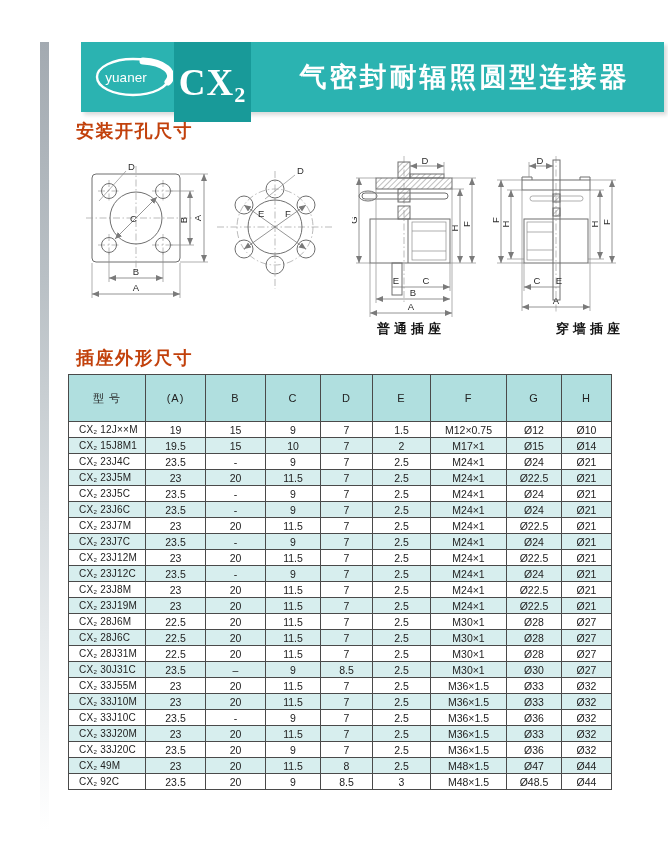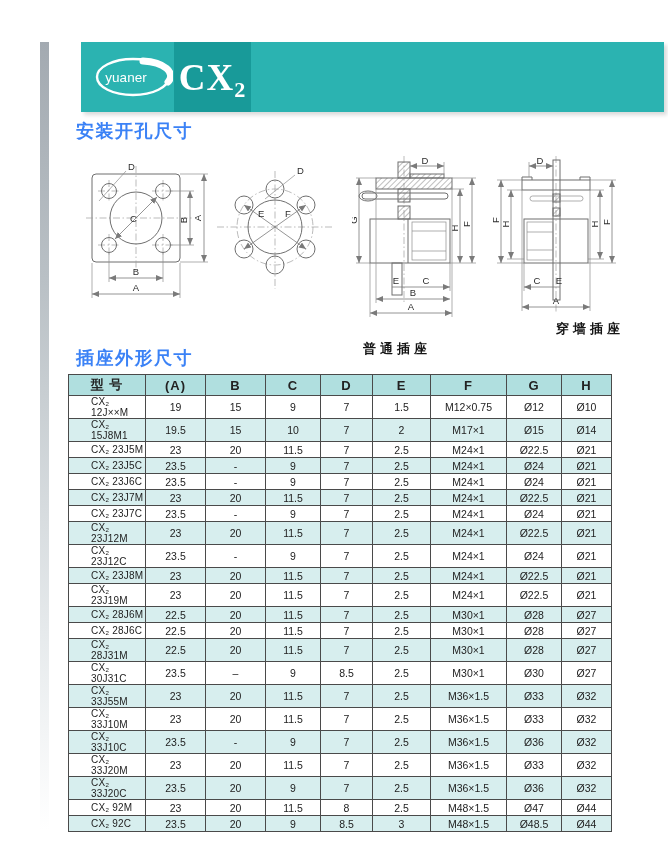--- a/index.html
+++ b/index.html
@@ -14,85 +14,86 @@
     background:linear-gradient(to bottom, var(--strip,#a3aab1) 0%, #b9c0c5 30%, #e6eaec 75%, #ffffff 100%);
   }
   .banner{
     position:absolute;left:57px;top:42px;width:583px;height:70px;
     background:var(--teal,#2bb3b1);
     box-shadow:3px 3px 4px rgba(0,0,0,0.15);
     margin-left:24px;
   }
   .logo{position:absolute;left:12px;top:13px;width:80px;height:44px;}
   .series-badge{
-    position:absolute;left:93px;top:0;width:77px;height:70px;
+    position:absolute;left:93px;top:0;width:77px;height:80px;
     background:var(--teal_dark,#189a99);
     display:flex;align-items:center;justify-content:center;
     color:#fff;font-family:"Liberation Serif", serif;
     font-size:37px;font-weight:bold;letter-spacing:1px;
   }
   .banner-title{
     position:absolute;left:184px;top:0;height:70px;right:0;
     display:flex;align-items:center;justify-content:center;
     color:#fff;font-size:27px;font-weight:bold;letter-spacing:3px;white-space:nowrap;
   }
   .sec-title{
-    position:absolute;left:76px;font-size:18px;font-weight:bold;color:#3b82f6;letter-spacing:1.5px;
+    position:absolute;left:76px;font-size:18px;font-weight:bold;color:#c2410c;letter-spacing:1.5px;
   }
   #sec1{top:119px;}
   #sec2{top:346px;}
 
   .drawing{position:absolute;}
   #dw1{left:86px;top:158px;}
   #dw2{left:213px;top:161px;}
   #dw3{left:352px;top:156px;}
   #dw4{left:492px;top:156px;}
   .caption{
     position:absolute;top:320px;font-size:13px;font-weight:bold;color:#151515;letter-spacing:4px;
   }
-  #cap1{left:363px;margin-top:20px;}
+  #cap1{left:377px;}
   #cap2{left:556px;}
 
   svg .ln{stroke:#6f6f6f;stroke-width:1;fill:none;}
   svg .lnh{stroke:#6f6f6f;stroke-width:1;}
   svg .thin{stroke:#8d8d8d;stroke-width:0.7;fill:none;}
   svg .cl{stroke:#9d9d9d;stroke-width:0.7;fill:none;stroke-dasharray:7 2.5 1.5 2.5;}
   svg .dim{stroke:#7a7a7a;stroke-width:0.8;fill:none;}
   svg .lbl{fill:#2c2c2c;font-size:9.5px;font-family:"Liberation Sans",sans-serif;}
 
   table{
     position:absolute;left:68px;top:374px;width:543px;
     border-collapse:collapse;table-layout:fixed;
     border:1.5px solid #333;
     font-size:10.5px;color:#222;
   }
   th{
     background:var(--table_head,#b0dfdf);
-    height:20px;font-weight:bold;font-size:13px;
-    border:1px solid #4a4a4a;padding:0;letter-spacing:1px;
+    height:20px;font-weight:normal;font-size:11px;
+    border:1px solid #4a4a4a;padding:13px;letter-spacing:1px;
   }
   td{
     height:15px;text-align:center;border:1px solid #4a4a4a;padding:0;
     background:#ffffff;
   }
   tbody tr:nth-child(even) td{background:var(--row_alt,#d7eeee);}
-  td.model{text-align:left;padding-left:22px;font-size:10px;letter-spacing:0.2px;}
+  td.model{text-align:left;padding-left:10px;font-size:10px;letter-spacing:0.2px;}
 </style>
 </head>
 <body>
 
 <div class="side-strip"></div>
 
 <div class="banner">
   <svg class="logo" viewBox="0 0 80 44">
     <ellipse cx="40" cy="22" rx="36" ry="18" fill="none" stroke="#ffffff" stroke-width="2.4"></ellipse>
     <path d="M50,6 A 31 15 0 0 1 75,27" fill="none" stroke="#ffffff" stroke-width="7" stroke-linecap="round"></path>
     <text x="33" y="27" fill="#ffffff" font-size="13.5" text-anchor="middle">yuaner</text>
   </svg>
   <div class="series-badge">CX₂</div>
+  <div class="banner-title">气密封耐辐照圆型连接器</div>
 </div>
 
 <div class="sec-title" id="sec1">安装开孔尺寸</div>
 
 <svg id="dw1" class="drawing" width="132" height="152" viewBox="0 0 132 152">
   <defs>
     <marker id="ar1" markerWidth="8" markerHeight="8" refX="7" refY="3" orient="auto-start-reverse" markerUnits="userSpaceOnUse">
       <path d="M0,0 L7,3 L0,6 Z" fill="#7a7a7a"></path>
     </marker>
   </defs>
@@ -328,20 +329,31 @@
         <td>19.5</td>
         <td>15</td>
         <td>10</td>
         <td>7</td>
         <td>2</td>
         <td>M17×1</td>
         <td>Ø15</td>
         <td>Ø14</td>
       </tr>
       <tr>
+        <td class="model">CX₂ 23J4C</td>
+        <td>23.5</td>
+        <td>-</td>
+        <td>9</td>
+        <td>7</td>
+        <td>2.5</td>
+        <td>M24×1</td>
+        <td>Ø24</td>
+        <td>Ø21</td>
+      </tr>
+      <tr>
         <td class="model">CX₂ 23J5M</td>
         <td>23</td>
         <td>20</td>
         <td>11.5</td>
         <td>7</td>
         <td>2.5</td>
         <td>M24×1</td>
         <td>Ø22.5</td>
         <td>Ø21</td>
       </tr>
@@ -526,21 +538,21 @@
         <td>23.5</td>
         <td>20</td>
         <td>9</td>
         <td>7</td>
         <td>2.5</td>
         <td>M36×1.5</td>
         <td>Ø36</td>
         <td>Ø32</td>
       </tr>
       <tr>
-        <td class="model">CX₂ 92M</td>
+        <td class="model">CX₂ 49M</td>
         <td>23</td>
         <td>20</td>
         <td>11.5</td>
         <td>8</td>
         <td>2.5</td>
         <td>M48×1.5</td>
         <td>Ø47</td>
         <td>Ø44</td>
       </tr>
       <tr>

